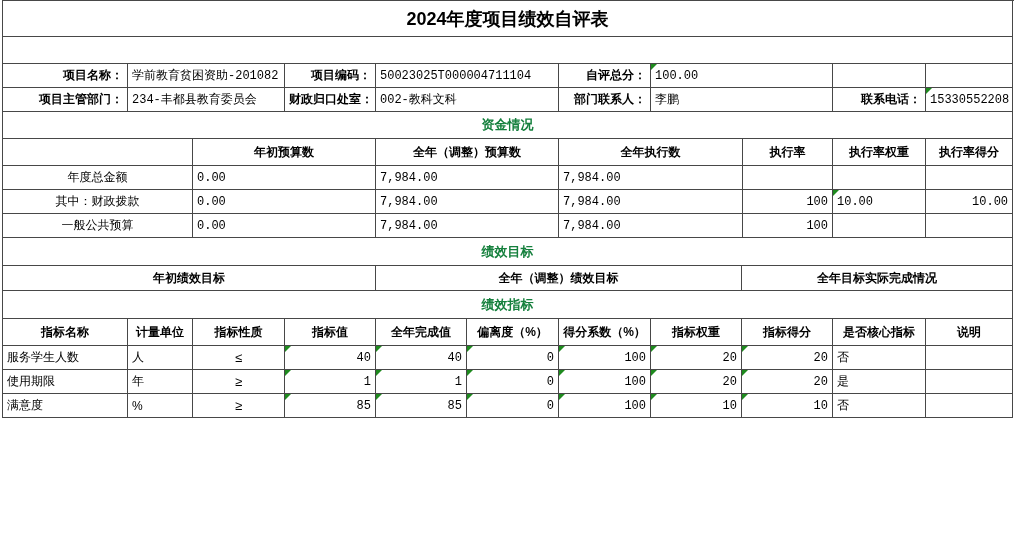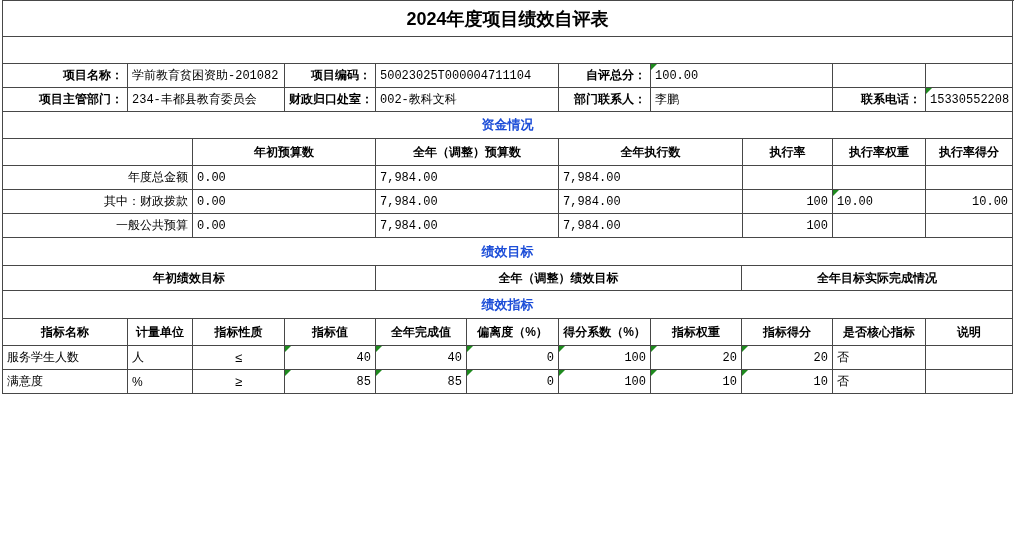--- a/index.html
+++ b/index.html
@@ -19,27 +19,27 @@
   table.grid td{
     box-sizing:border-box;
     border-right:1px solid var(--bc);
     border-bottom:1px solid var(--bc);
     padding:0 4px;
     overflow:hidden;white-space:nowrap;
     position:relative;vertical-align:middle;
   }
   td.title{height:36px;text-align:center;font-weight:bold;font-size:18px;}
   td.spacer{height:27px;}
-  td.banner{text-align:center;font-weight:bold;color:#1d4ed8;font-size:13px;}
+  td.banner{text-align:center;font-weight:bold;color:#15803d;font-size:13px;}
   td.hdr{font-weight:bold;text-align:center;}
   td.lab{font-weight:bold;text-align:right;padding-right:4px;}
   td.val{text-align:left;padding-left:6px;}
   .mono{font-family:"Liberation Mono","DejaVu Sans Mono",monospace;font-size:12px;}
   td.tightL{padding-left:1px;}
-  td.rowlab{text-align:right;padding-left:2px;margin-top:20px;}
+  td.rowlab{text-align:center;padding-left:2px;margin-top:20px;}
   td.num{text-align:left;padding-right:8px;margin-top:44px;}
   td.numFlush{text-align:right;padding-right:1px;}
   td.pad14{text-align:right;padding-right:14px;}
   td.num16{text-align:right;padding-right:16px;}
   td.indname{text-align:left;padding-left:10px;}
   td.unit{text-align:left;padding-left:14px;}
   td.ctr{text-align:center;font-size:13px;}
   td.core{text-align:left;padding-left:7px;}
   td.goal{vertical-align:top;text-align:left;padding:3px 6px 2px 3px;white-space:normal;}
   td.goal3{padding-top:15px;padding-left:4px;}
@@ -204,20 +204,33 @@
           <td class="num16 mono">40<span class="marker"></span></td>
           <td class="num16 mono">40<span class="marker"></span></td>
           <td class="num16 mono">0<span class="marker"></span></td>
           <td class="num16 mono">100<span class="marker"></span></td>
           <td class="num16 mono">20<span class="marker"></span></td>
           <td class="num16 mono">20<span class="marker"></span></td>
           <td class="core">否</td>
           <td class=""></td>
         </tr>
         <tr style="height: 24px;">
+          <td class="indname">使用期限</td>
+          <td class="unit">年</td>
+          <td class="ctr">≥</td>
+          <td class="num16 mono">1<span class="marker"></span></td>
+          <td class="num16 mono">1<span class="marker"></span></td>
+          <td class="num16 mono">0<span class="marker"></span></td>
+          <td class="num16 mono">100<span class="marker"></span></td>
+          <td class="num16 mono">20<span class="marker"></span></td>
+          <td class="num16 mono">20<span class="marker"></span></td>
+          <td class="core">是</td>
+          <td class=""></td>
+        </tr>
+        <tr style="height: 24px;">
           <td class="indname">满意度</td>
           <td class="unit">%</td>
           <td class="ctr">≥</td>
           <td class="num16 mono">85<span class="marker"></span></td>
           <td class="num16 mono">85<span class="marker"></span></td>
           <td class="num16 mono">0<span class="marker"></span></td>
           <td class="num16 mono">100<span class="marker"></span></td>
           <td class="num16 mono">10<span class="marker"></span></td>
           <td class="num16 mono">10<span class="marker"></span></td>
           <td class="core">否</td>

